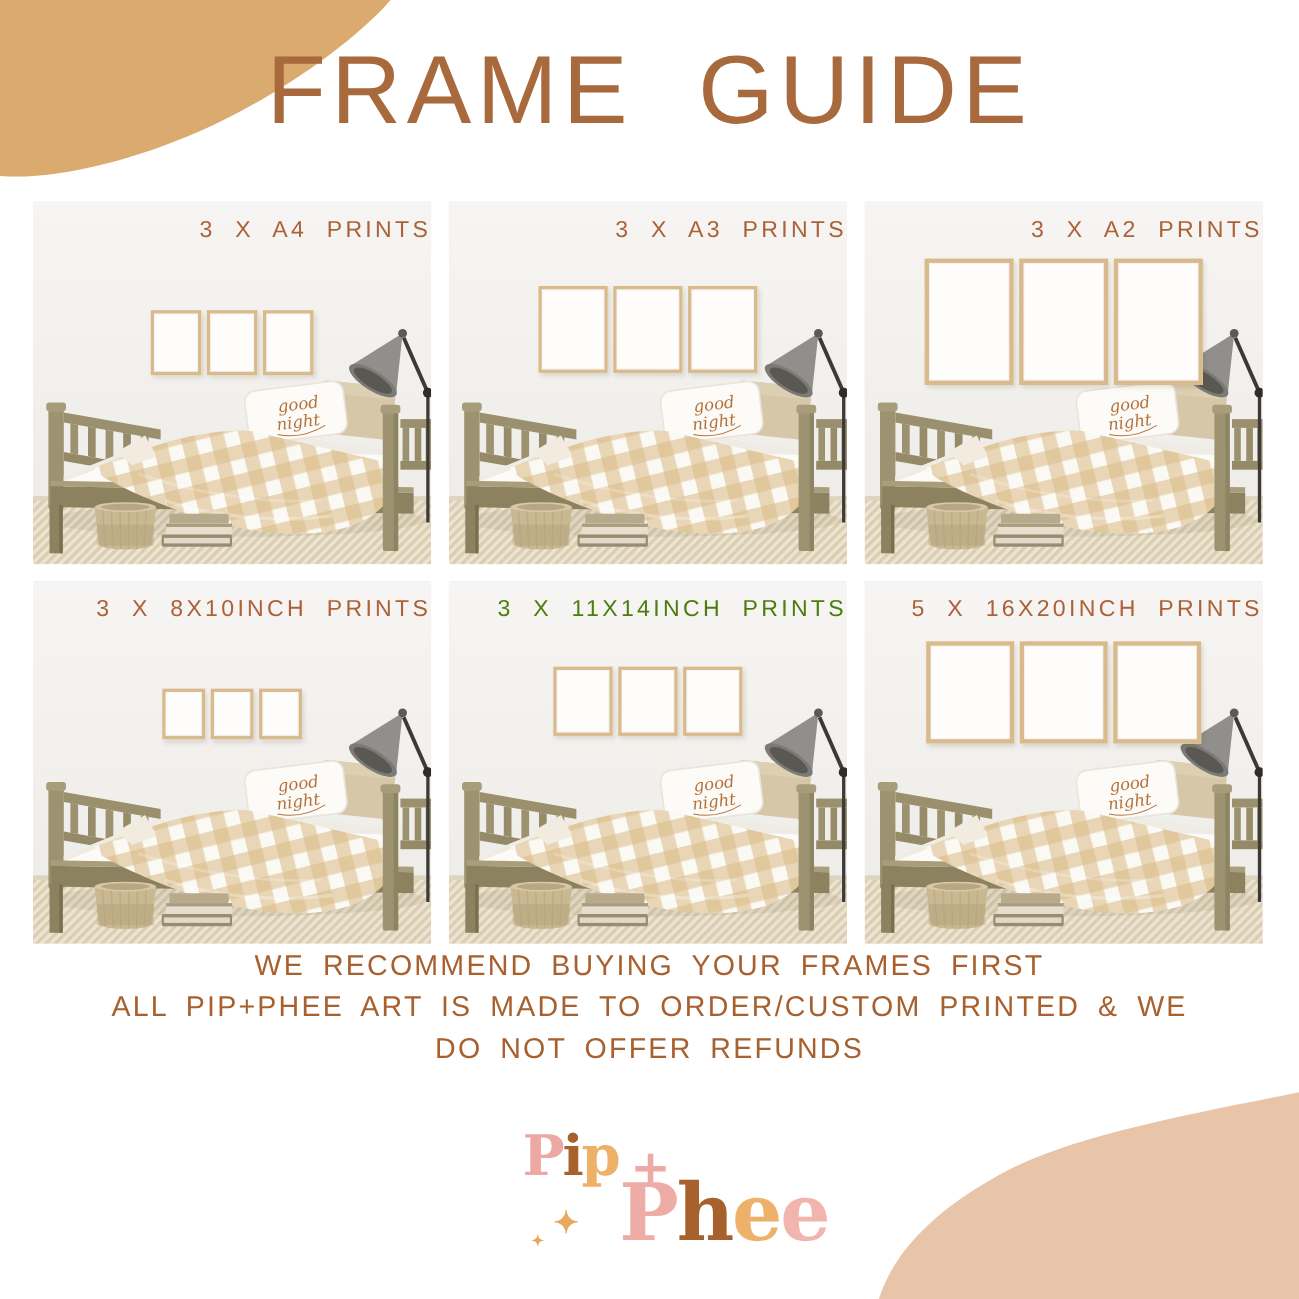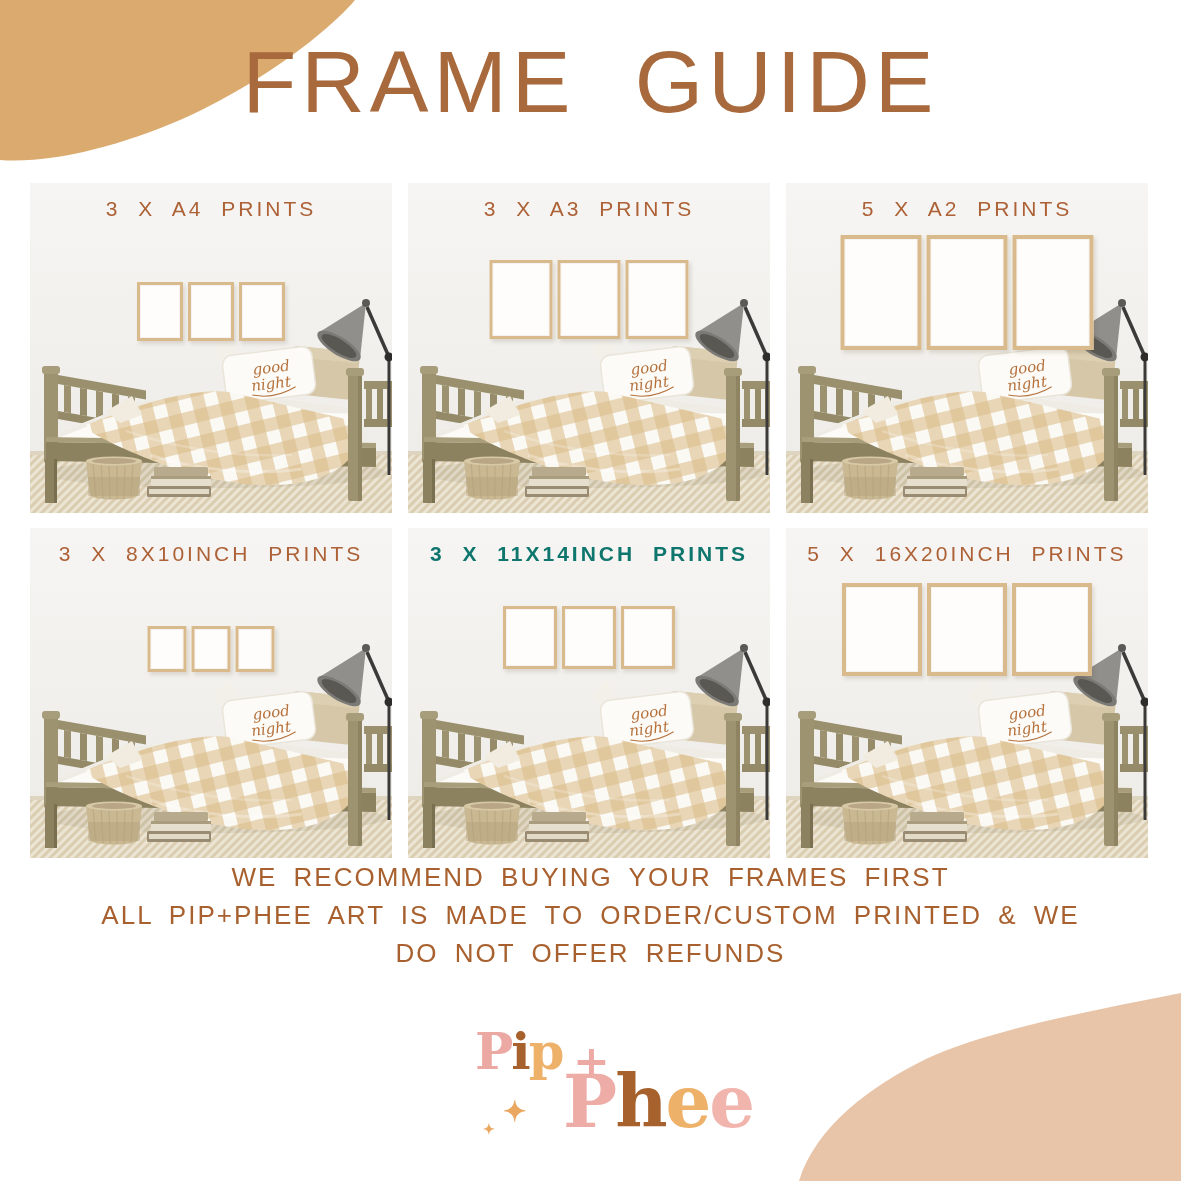--- a/index.html
+++ b/index.html
@@ -19,21 +19,21 @@
 
   .panel-grid{
     position:absolute;left:30px;top:183px;
     display:grid;grid-template-columns:repeat(3,362px);grid-template-rows:repeat(2,330px);
     column-gap:16px;row-gap:15px;
   }
   .panel{
     position:relative;width:362px;height:330px;margin:0;background:#f3f2ef;overflow:hidden;
   }
   .panel-label{
-    position:absolute;top:14px;left:0;width:100%;z-index:3;text-align:center;
+    position:absolute;top:14px;left:0;width:100%;z-index:3;text-align:right;
     font-size:21px;letter-spacing:3px;word-spacing:9px;color:#ad6136;font-weight:400;
   }
   .scene{position:absolute;inset:0;width:100%;height:100%;z-index:1;}
   .wall-frames{
     position:absolute;left:50%;transform:translateX(-50%);z-index:2;
     display:flex;gap:5px;align-items:flex-end;
   }
   .frame{
     background:#fefdfb;border-style:solid;border-color:#d8ba8c;box-sizing:content-box;
     box-shadow:2px 3px 4px rgba(100,80,50,0.16), inset 0 0 0 1px rgba(0,0,0,0.04);
@@ -201,21 +201,21 @@
       <use href="#scene-sym" xlink:href="#scene-sym"></use>
     </svg>
     <div class="wall-frames" style="top: 77px;">
           <div class="frame" style="width: 57px; height: 73px; border-width: 3px; border-color: rgb(216, 186, 140);"></div>
           <div class="frame" style="width: 57px; height: 73px; border-width: 3px; border-color: rgb(216, 186, 140);"></div>
           <div class="frame" style="width: 57px; height: 73px; border-width: 3px; border-color: rgb(216, 186, 140);"></div>
         </div>
   </figure>
 
   <figure class="panel">
-    <div class="panel-label" style="color: rgb(173, 97, 54);">5 X A2 PRINTS</div>
+    <div class="panel-label" style="color: rgb(173, 97, 54);">3 X A2 PRINTS</div>
     <svg class="scene" viewBox="0 0 362 330" preserveAspectRatio="none">
       <use href="#scene-sym" xlink:href="#scene-sym"></use>
     </svg>
     <div class="wall-frames" style="top: 52px;">
           <div class="frame" style="width: 73px; height: 107px; border-width: 4px; border-color: rgb(216, 186, 140);"></div>
           <div class="frame" style="width: 73px; height: 107px; border-width: 4px; border-color: rgb(216, 186, 140);"></div>
           <div class="frame" style="width: 73px; height: 107px; border-width: 4px; border-color: rgb(216, 186, 140);"></div>
         </div>
   </figure>
 
@@ -225,21 +225,21 @@
       <use href="#scene-sym" xlink:href="#scene-sym"></use>
     </svg>
     <div class="wall-frames" style="top: 98px;">
           <div class="frame" style="width: 33px; height: 40px; border-width: 3px; border-color: rgb(216, 186, 140);"></div>
           <div class="frame" style="width: 33px; height: 40px; border-width: 3px; border-color: rgb(216, 186, 140);"></div>
           <div class="frame" style="width: 33px; height: 40px; border-width: 3px; border-color: rgb(216, 186, 140);"></div>
         </div>
   </figure>
 
   <figure class="panel">
-    <div class="panel-label" style="color: #0f766e; font-weight: bold;">3 X 11X14INCH PRINTS</div>
+    <div class="panel-label" style="color: #4d7c0f;">3 X 11X14INCH PRINTS</div>
     <svg class="scene" viewBox="0 0 362 330" preserveAspectRatio="none">
       <use href="#scene-sym" xlink:href="#scene-sym"></use>
     </svg>
     <div class="wall-frames" style="top: 78px;">
           <div class="frame" style="width: 48px; height: 57px; border-width: 3px; border-color: rgb(216, 186, 140);"></div>
           <div class="frame" style="width: 48px; height: 57px; border-width: 3px; border-color: rgb(216, 186, 140);"></div>
           <div class="frame" style="width: 48px; height: 57px; border-width: 3px; border-color: rgb(216, 186, 140);"></div>
         </div>
   </figure>
 

